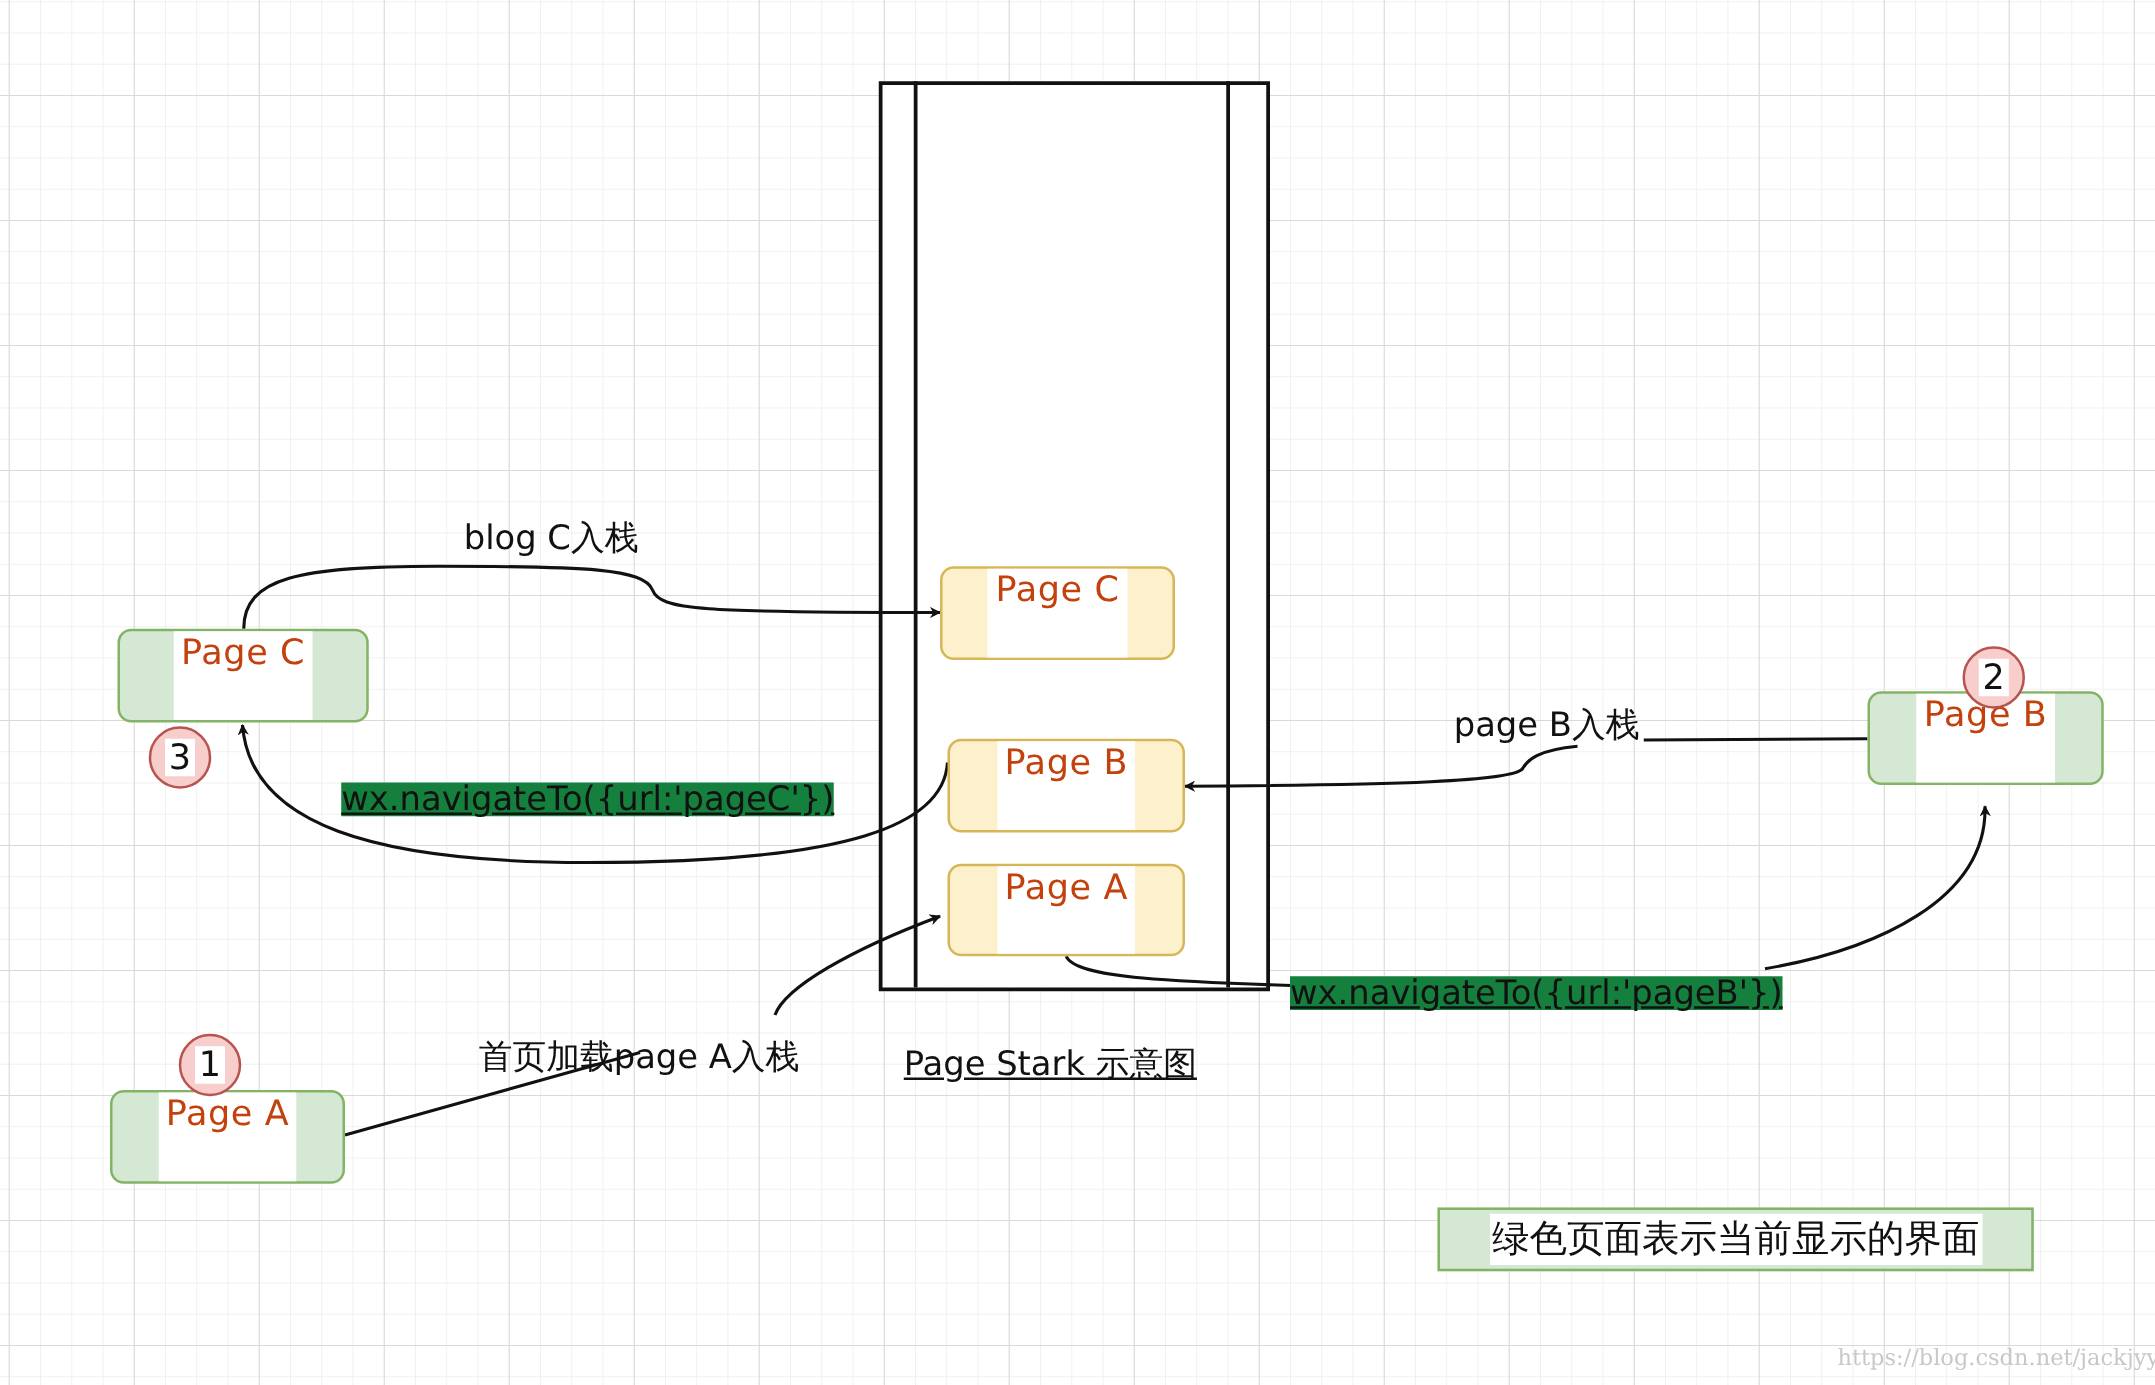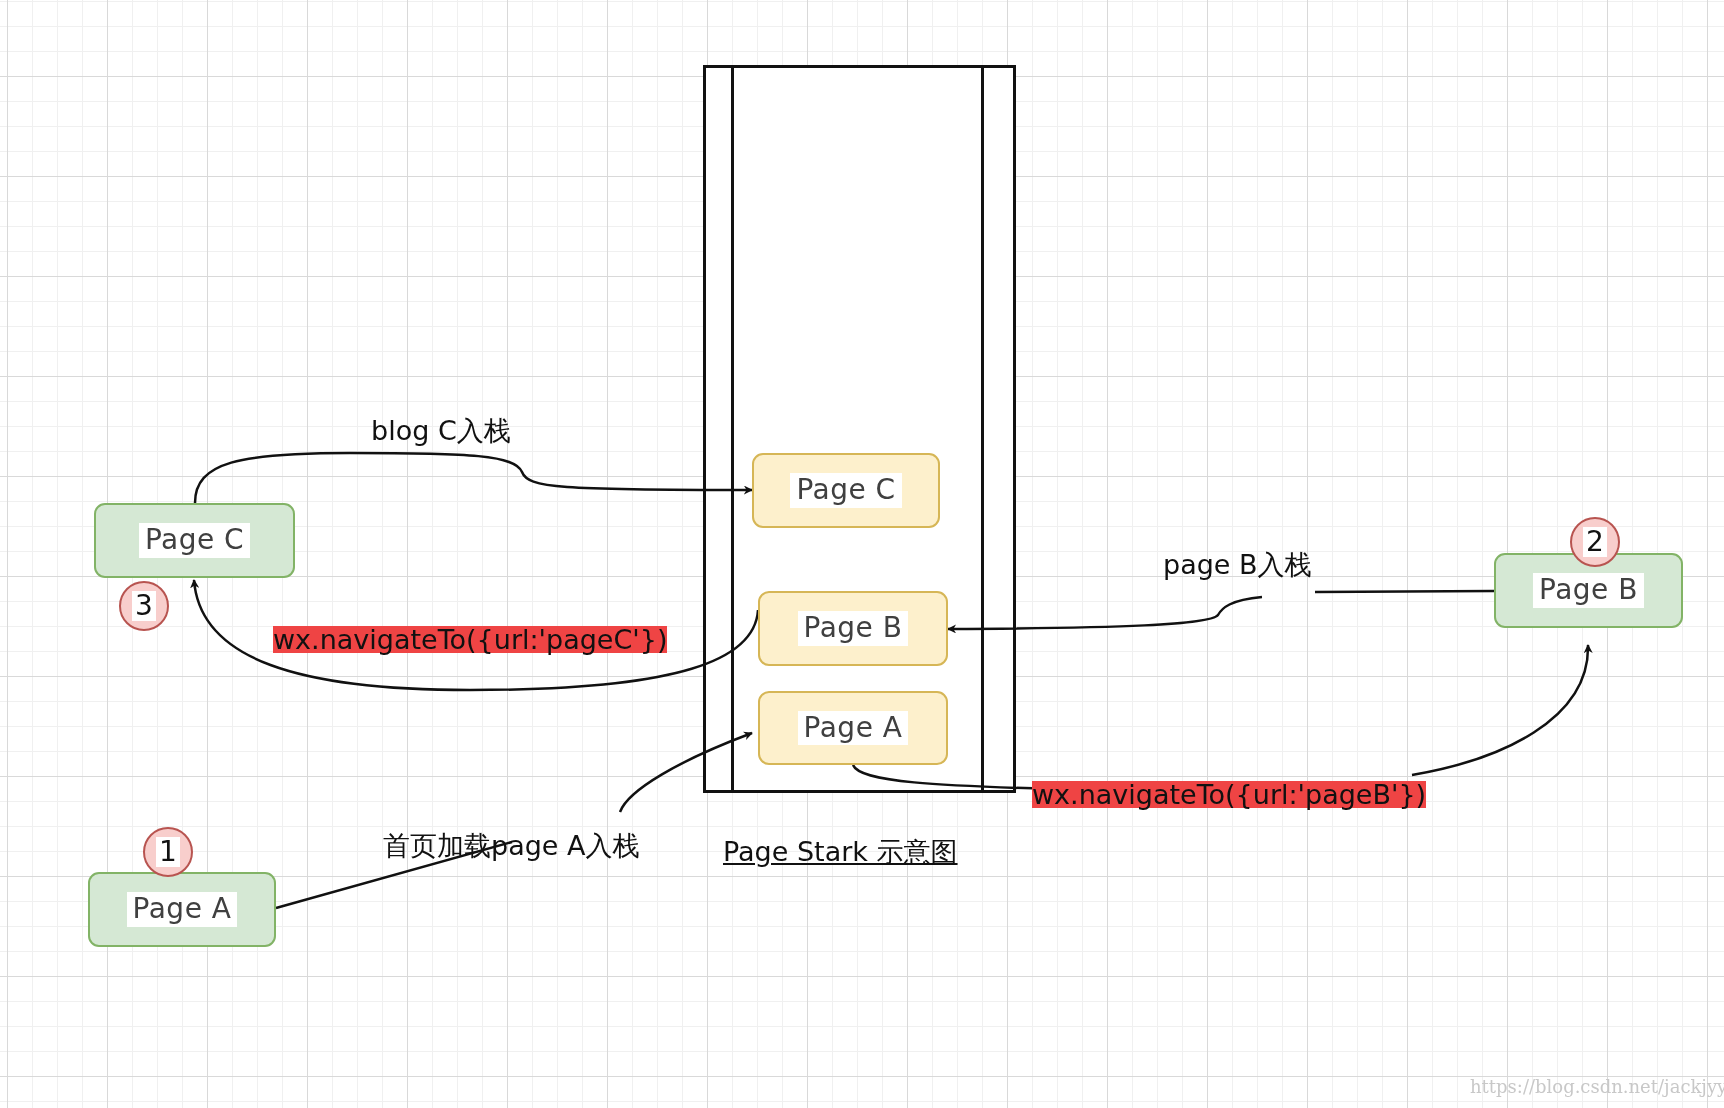--- a/index.html
+++ b/index.html
@@ -15,35 +15,35 @@
     background-position: 7px 76px, 7px 76px, 7px 1px, 7px 1px;
     font-family: "DejaVu Sans", sans-serif;
   }
   .canvas { position: absolute; left: 0; top: 0; width: 1724px; height: 1108px; }
   svg.wires { position: absolute; left: 0; top: 0; width: 1724px; height: 1108px; overflow: visible; }
   .stack-outer { position: absolute; left: 703px; top: 65px; width: 307px; height: 722px; border: 3px solid #111; background: #fff; }
   .stack-inner-l { position: absolute; left: 731px; top: 65px; width: 3px; height: 725px; background: #111; }
   .stack-inner-r { position: absolute; left: 981px; top: 65px; width: 3px; height: 725px; background: #111; }
   .node {
     position: absolute; box-sizing: border-box; border-radius: 11px;
-    display: flex; align-items: center; justify-content: center;
-    font-family: "DejaVu Sans", sans-serif; font-size: 28px; color: #404040;
+    display: flex; justify-content: center;
+    font-family: "DejaVu Sans", sans-serif; font-size: 28px; color: #c2410c;
   }
   .node span { background: #fff; padding: 2px 6px; letter-spacing: 0.5px; line-height: 1.1; }
   .yellow { background: #fdf0cc; border: 2px solid #d6b656; }
   .green { background: #d5e8d4; border: 2px solid #82b366; }
   .badge {
     position: absolute; box-sizing: border-box; width: 50px; height: 50px; border-radius: 50%;
     background: #f8cecc; border: 2px solid #b85450;
     display: flex; align-items: center; justify-content: center;
     font-size: 28px; color: #111;
   }
   .badge span { background: #fff; padding: 0 3px; line-height: 1.1; }
   .label { position: absolute; font-size: 27px; color: #111; white-space: nowrap; background: transparent; line-height: 1; }
-  .label.bg { background: #ef4444; }
+  .label.bg { background: #15803d; text-decoration: underline; }
   .legend {
     position: absolute; left: 1150px; top: 966px; width: 477px; height: 51px; box-sizing: border-box;
     background: #d5e8d4; border: 2px solid #82b366;
     display: flex; align-items: center; justify-content: center;
     font-size: 30px; color: #111;
   }
   .legend span { background: #fff; padding: 0 2px; }
   .watermark { position: absolute; left: 1422px; top: 1076px; font-family: "DejaVu Serif", serif; font-size: 18px; color: #c8c8c8; white-space: nowrap; margin-left: 48px; }
 </style>
 </head>
@@ -99,21 +99,24 @@
   </div>
   <div class="badge" style="left:1570px;top:517px;">
     <span>2</span>
   </div>
   <div class="badge" style="left:119px;top:581px;">
     <span>3</span>
   </div>
 
   <div class="label" style="left:371px;top:417px;">blog C入栈</div>
   <div class="label bg" style="left:273px;top:626px;">wx.navigateTo({url:'pageC'})</div>
-  <div class="label" style="left:1163px;top:551px;">page B入栈</div>
+  <div class="label" style="left:1163px;top:567px;">page B入栈</div>
   <div class="label bg" style="left:1032px;top:781px;">wx.navigateTo({url:'pageB'})</div>
   <div class="label" style="left:383px;top:832px;">首页加载page A入栈</div>
 
   <div class="label" style="left:723px;top:838px;text-decoration:underline;">Page  Stark 示意图</div>
 
+  <div class="legend">
+    <span>绿色页面表示当前显示的界面</span>
+  </div>
 
   <div class="watermark">https://blog.csdn.net/jackjyy</div>
 </div>
 
 </body></html>

